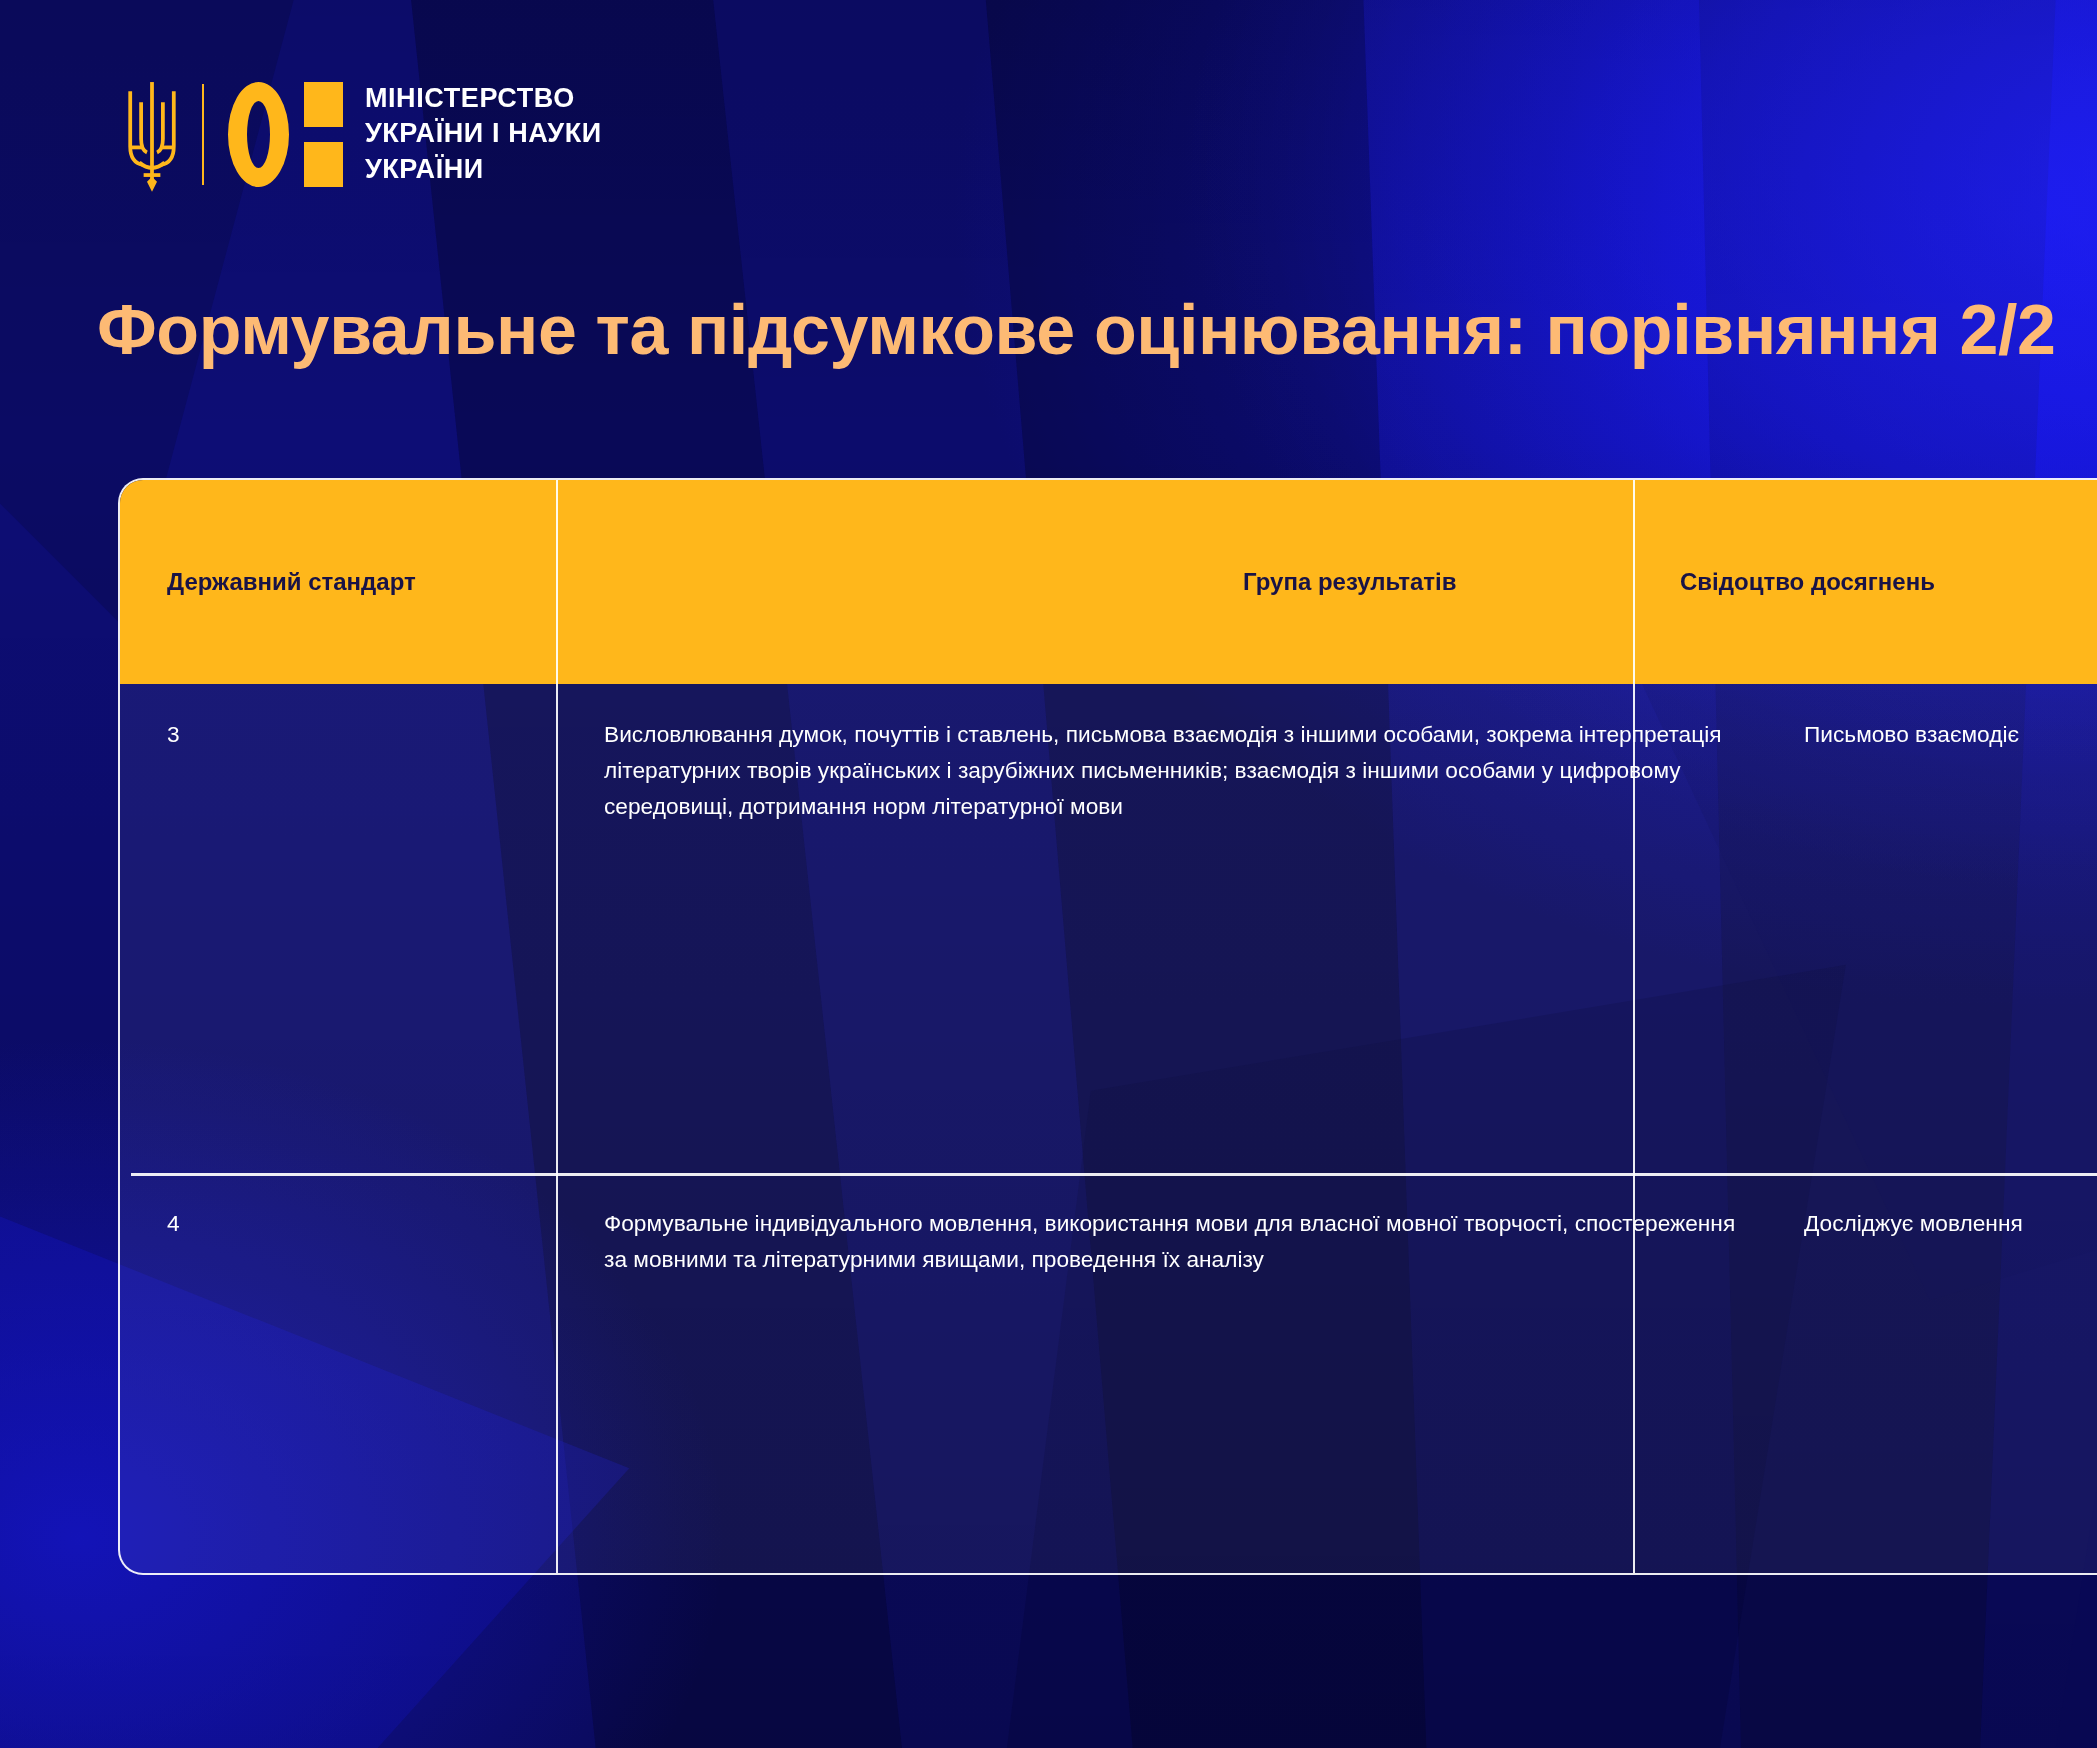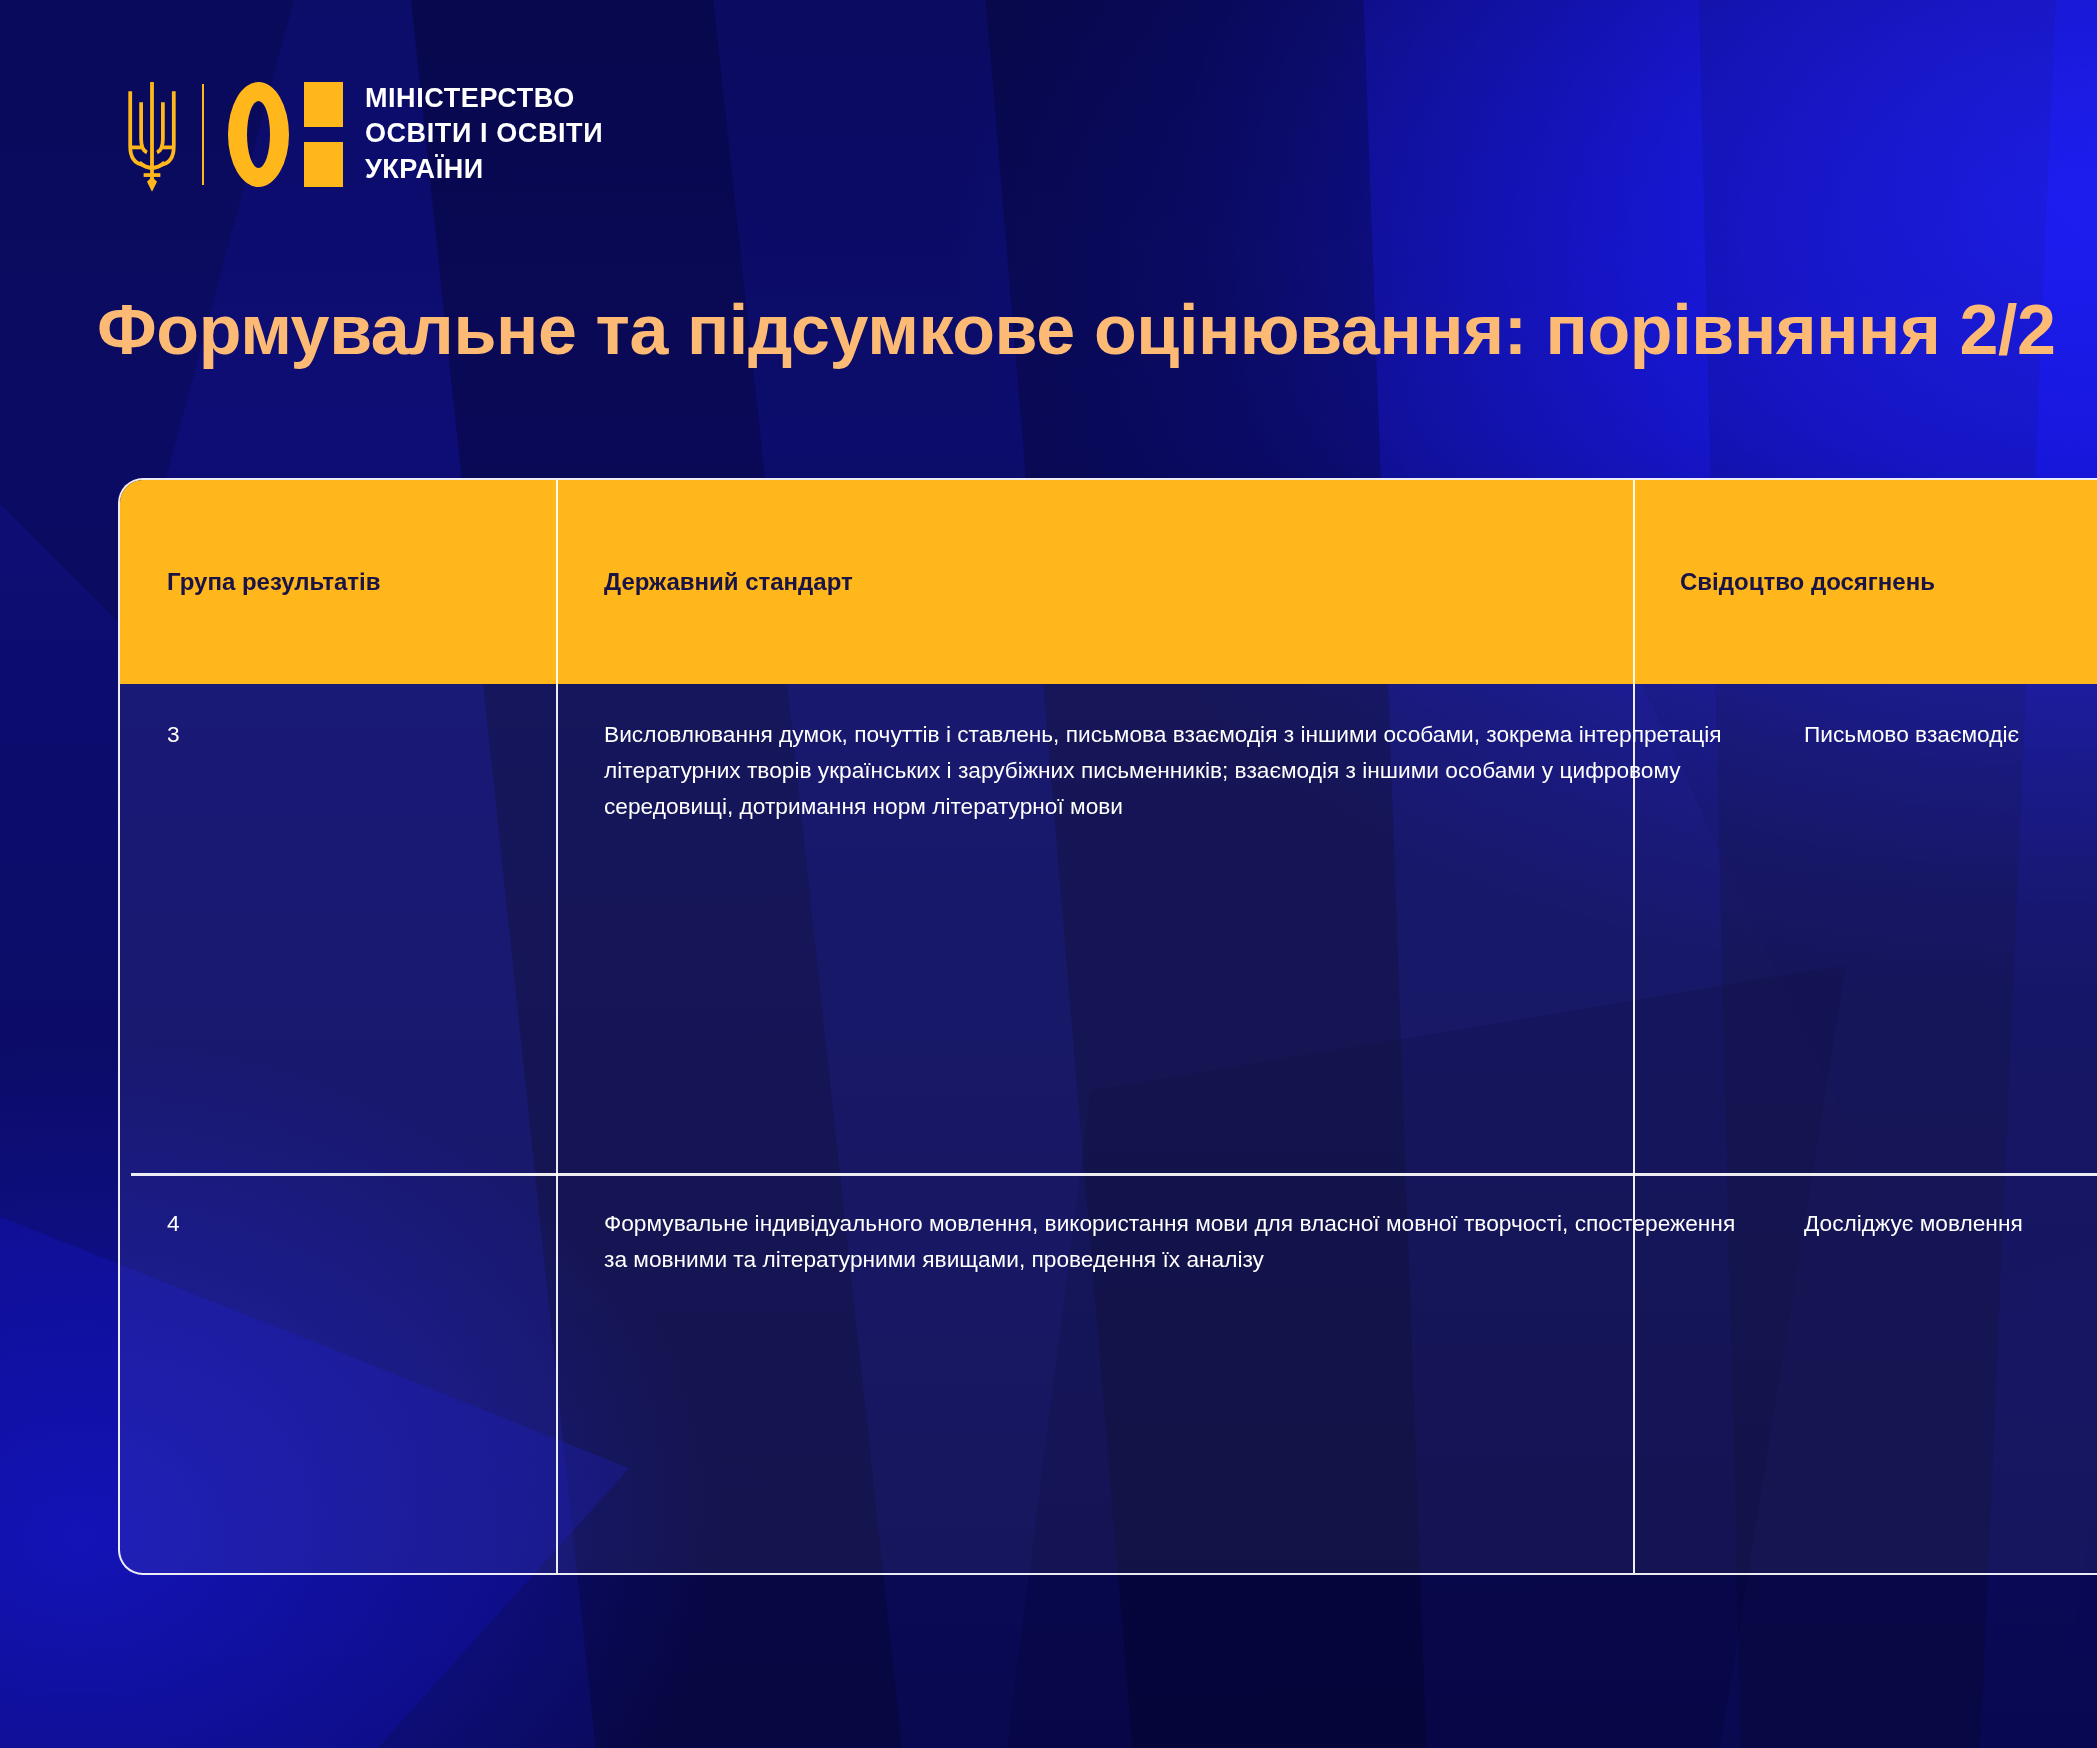--- a/index.html
+++ b/index.html
@@ -209,33 +209,33 @@
     <div class="mon-mark">
       <div class="mon-o"></div>
       <div class="mon-colon">
         <span></span>
           <span></span>
       </div>
     </div>
 
     <div class="logo-text">
       <div>МІНІСТЕРСТВО</div>
-      <div>ОСВІТИ І ОСВІТИ</div>
+      <div>УКРАЇНИ І НАУКИ</div>
       <div>УКРАЇНИ</div>
     </div>
   </div>
 
   <div class="page-title">Формувальне та підсумкове оцінювання: порівняння 2/2</div>
 
   <div class="table-card">
     <div class="table-inner">
 
       <div class="thead">
+        <div class="th c2">Державний стандарт</div>
         <div class="th c1">Група результатів</div>
-        <div class="th c2">Державний стандарт</div>
         <div class="th c3">Свідоцтво досягнень</div>
       </div>
 
       <div class="tbody">
 
         <div class="trow r1">
           <div class="td c1">3</div>
           <div class="td c2">Висловлювання думок, почуттів і ставлень, письмова взаємодія з іншими особами, зокрема інтерпретація літературних творів українських і зарубіжних письменників; взаємодія з іншими особами у цифровому середовищі, дотримання норм літературної мови</div>
           <div class="td c3">Письмово взаємодіє</div>
         </div>

